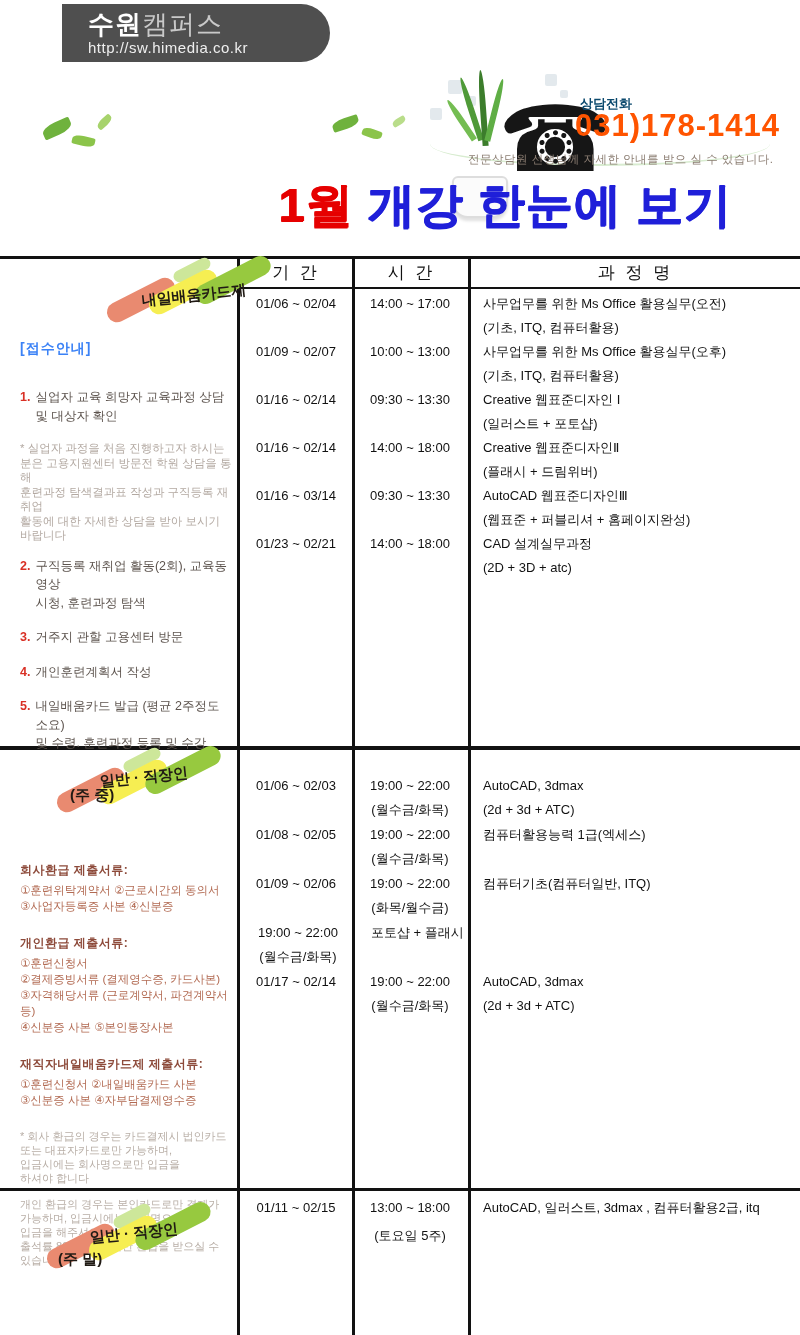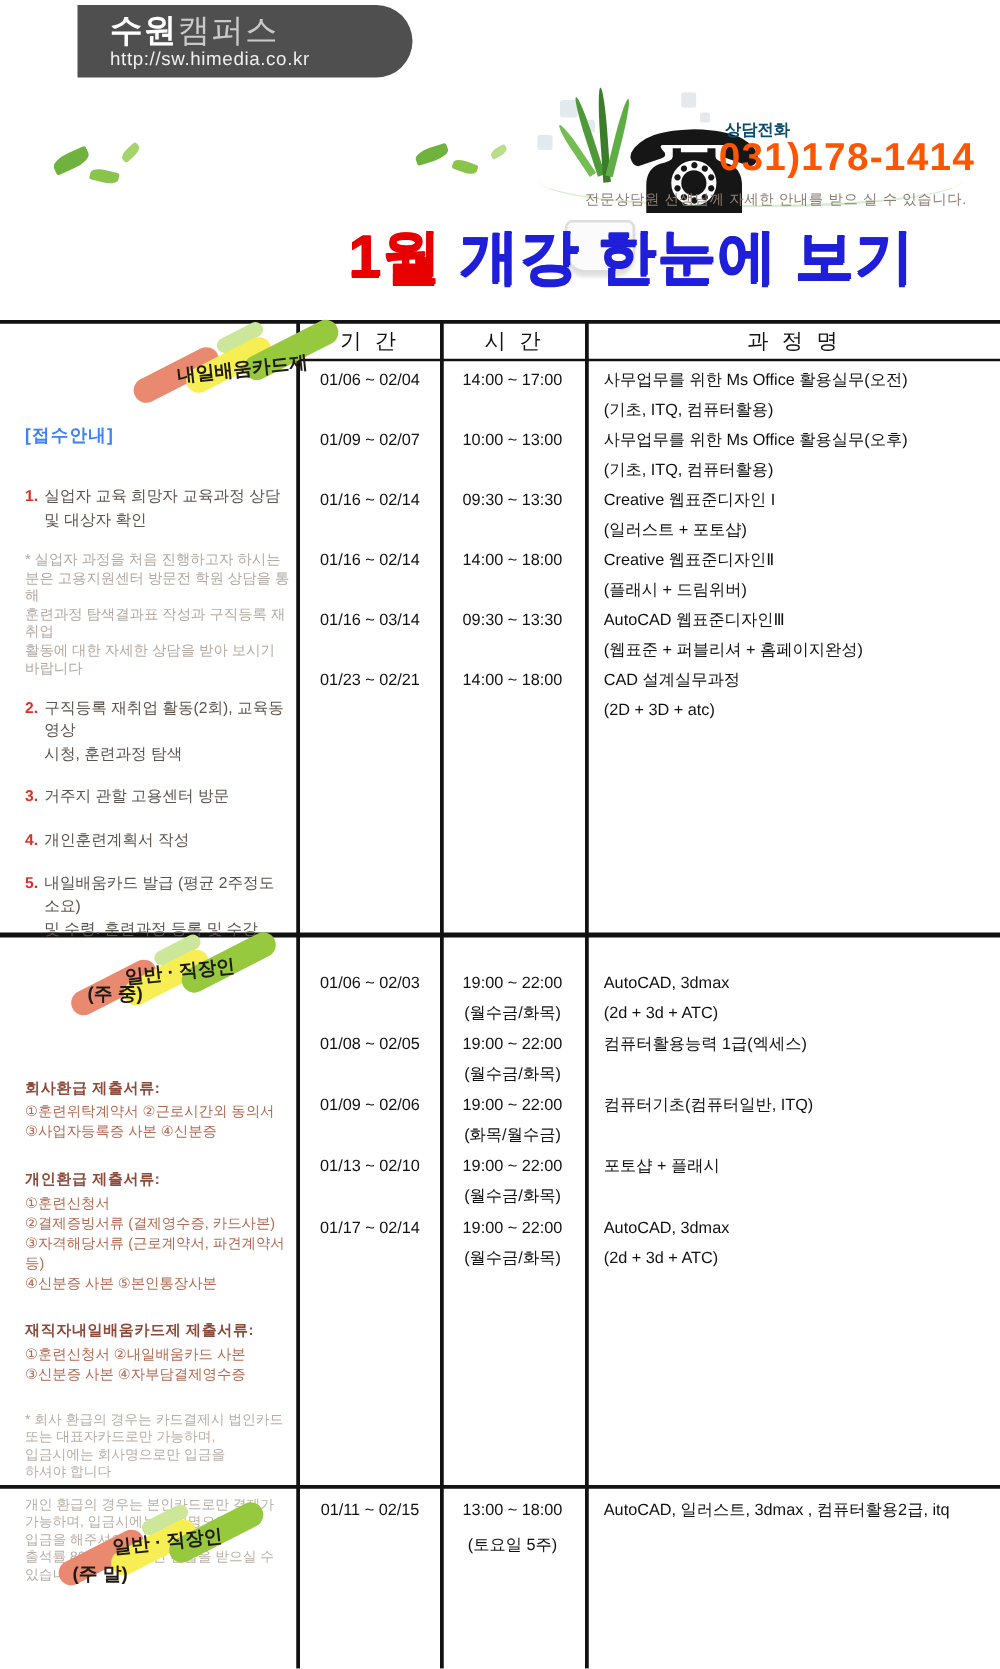--- a/index.html
+++ b/index.html
@@ -299,21 +299,20 @@
       <div class="c-time">
           <div class="ln">19:00 ~ 22:00</div>
           <div class="ln">(화목/월수금)</div>
         </div>
       <div class="c-course">
           <div class="ln">컴퓨터기초(컴퓨터일반, ITQ)</div>
           <div class="ln"></div>
         </div>
     </div>
     <div class="srow">
-      <div class="c-per">01/13 ~ 02/10</div>
       <div class="c-time">
           <div class="ln">19:00 ~ 22:00</div>
           <div class="ln">(월수금/화목)</div>
         </div>
       <div class="c-course">
           <div class="ln">포토샵 + 플래시</div>
           <div class="ln"></div>
         </div>
     </div>
     <div class="srow">

